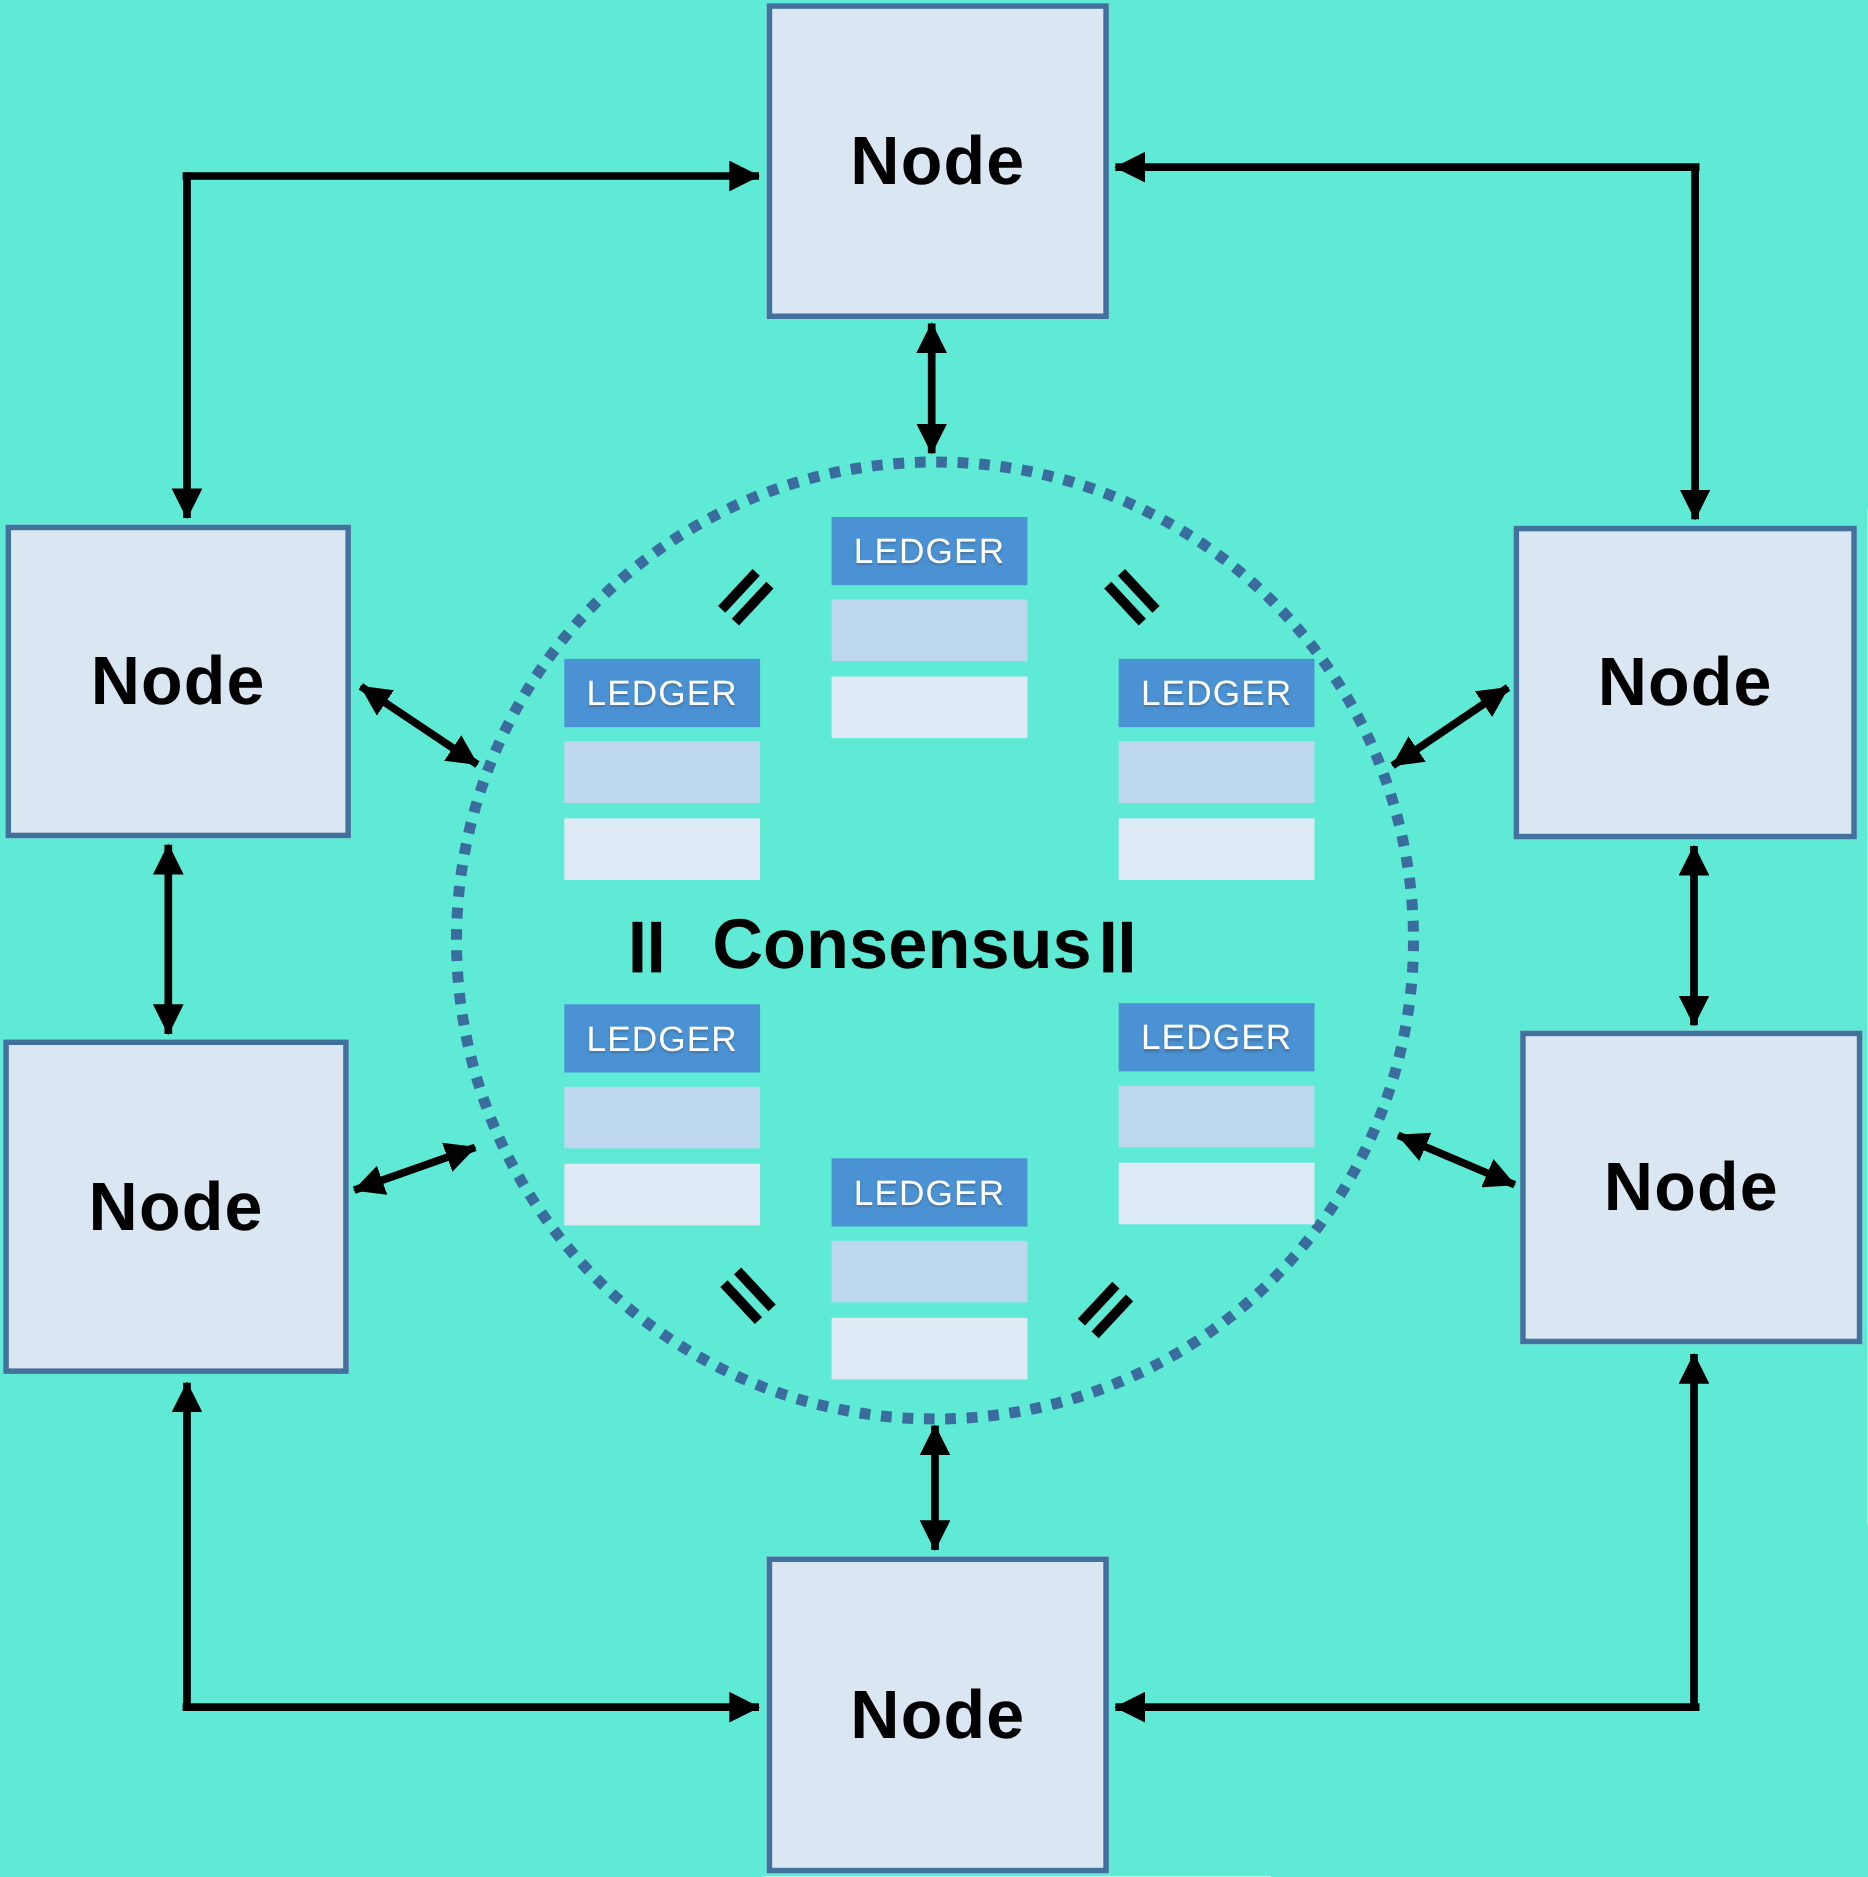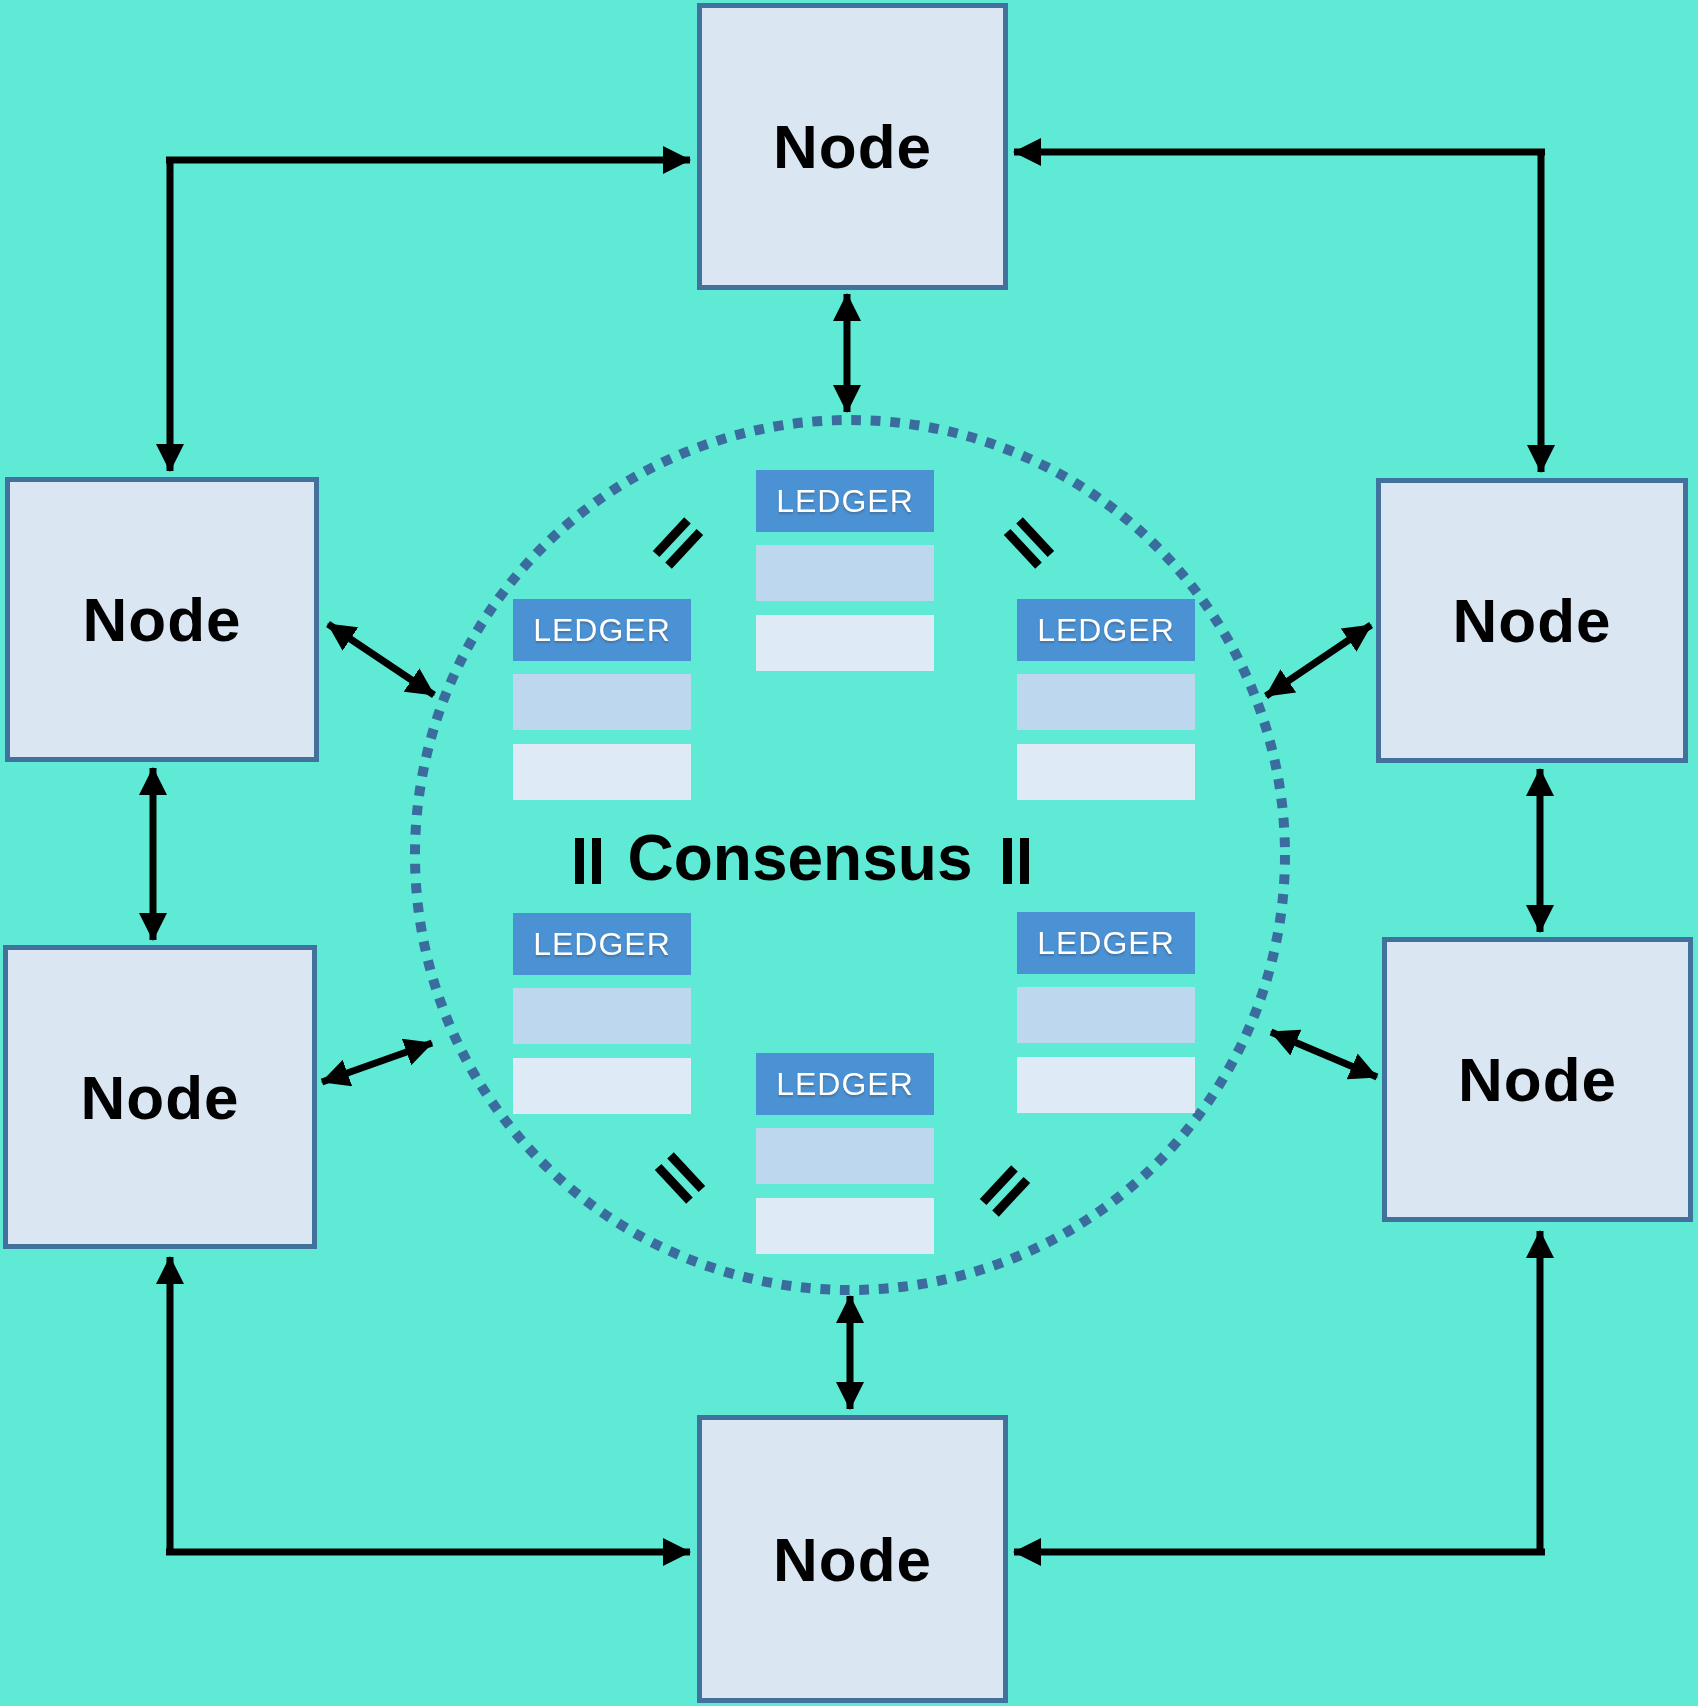--- a/index.html
+++ b/index.html
@@ -55,21 +55,21 @@
     height:56px;
     background:var(--ledger-row1,#bdd7ee);
     margin-bottom:14px;
   }
   .ledger .row2{
     height:56px;
     background:var(--ledger-row2,#deeaf6);
   }
   .consensus{
     position:absolute;
-    left:560px;top:810px;width:480px;height:95px;
+    left:580px;top:810px;width:480px;height:95px;
     display:flex;align-items:center;justify-content:center;
     font-weight:bold;
     font-size:64px;
     color:#000;
   }
 </style>
 </head>
 <body>
 
 <div class="stage">

